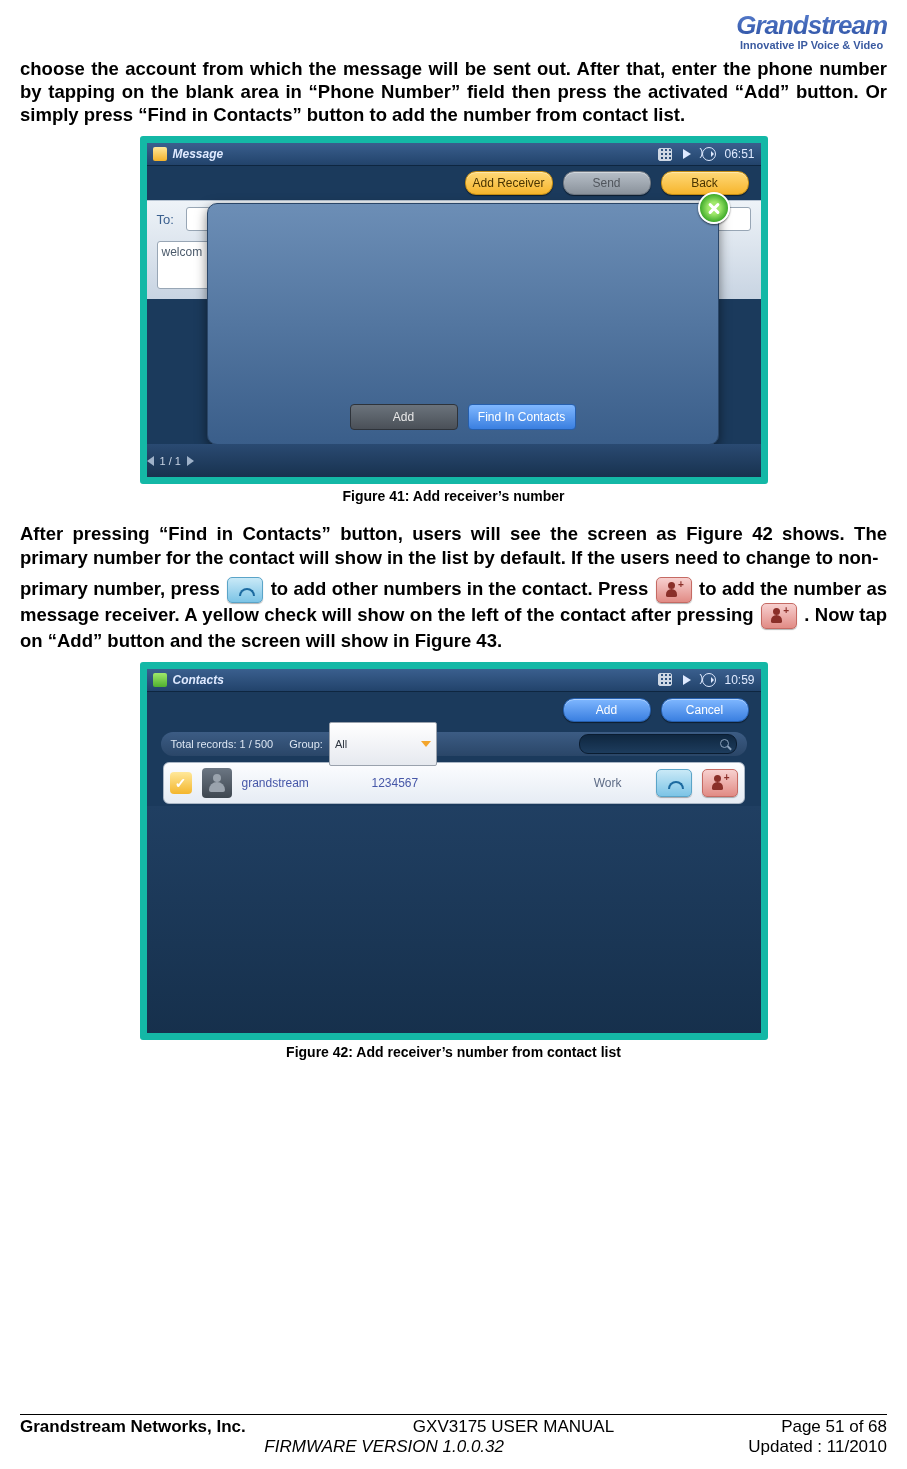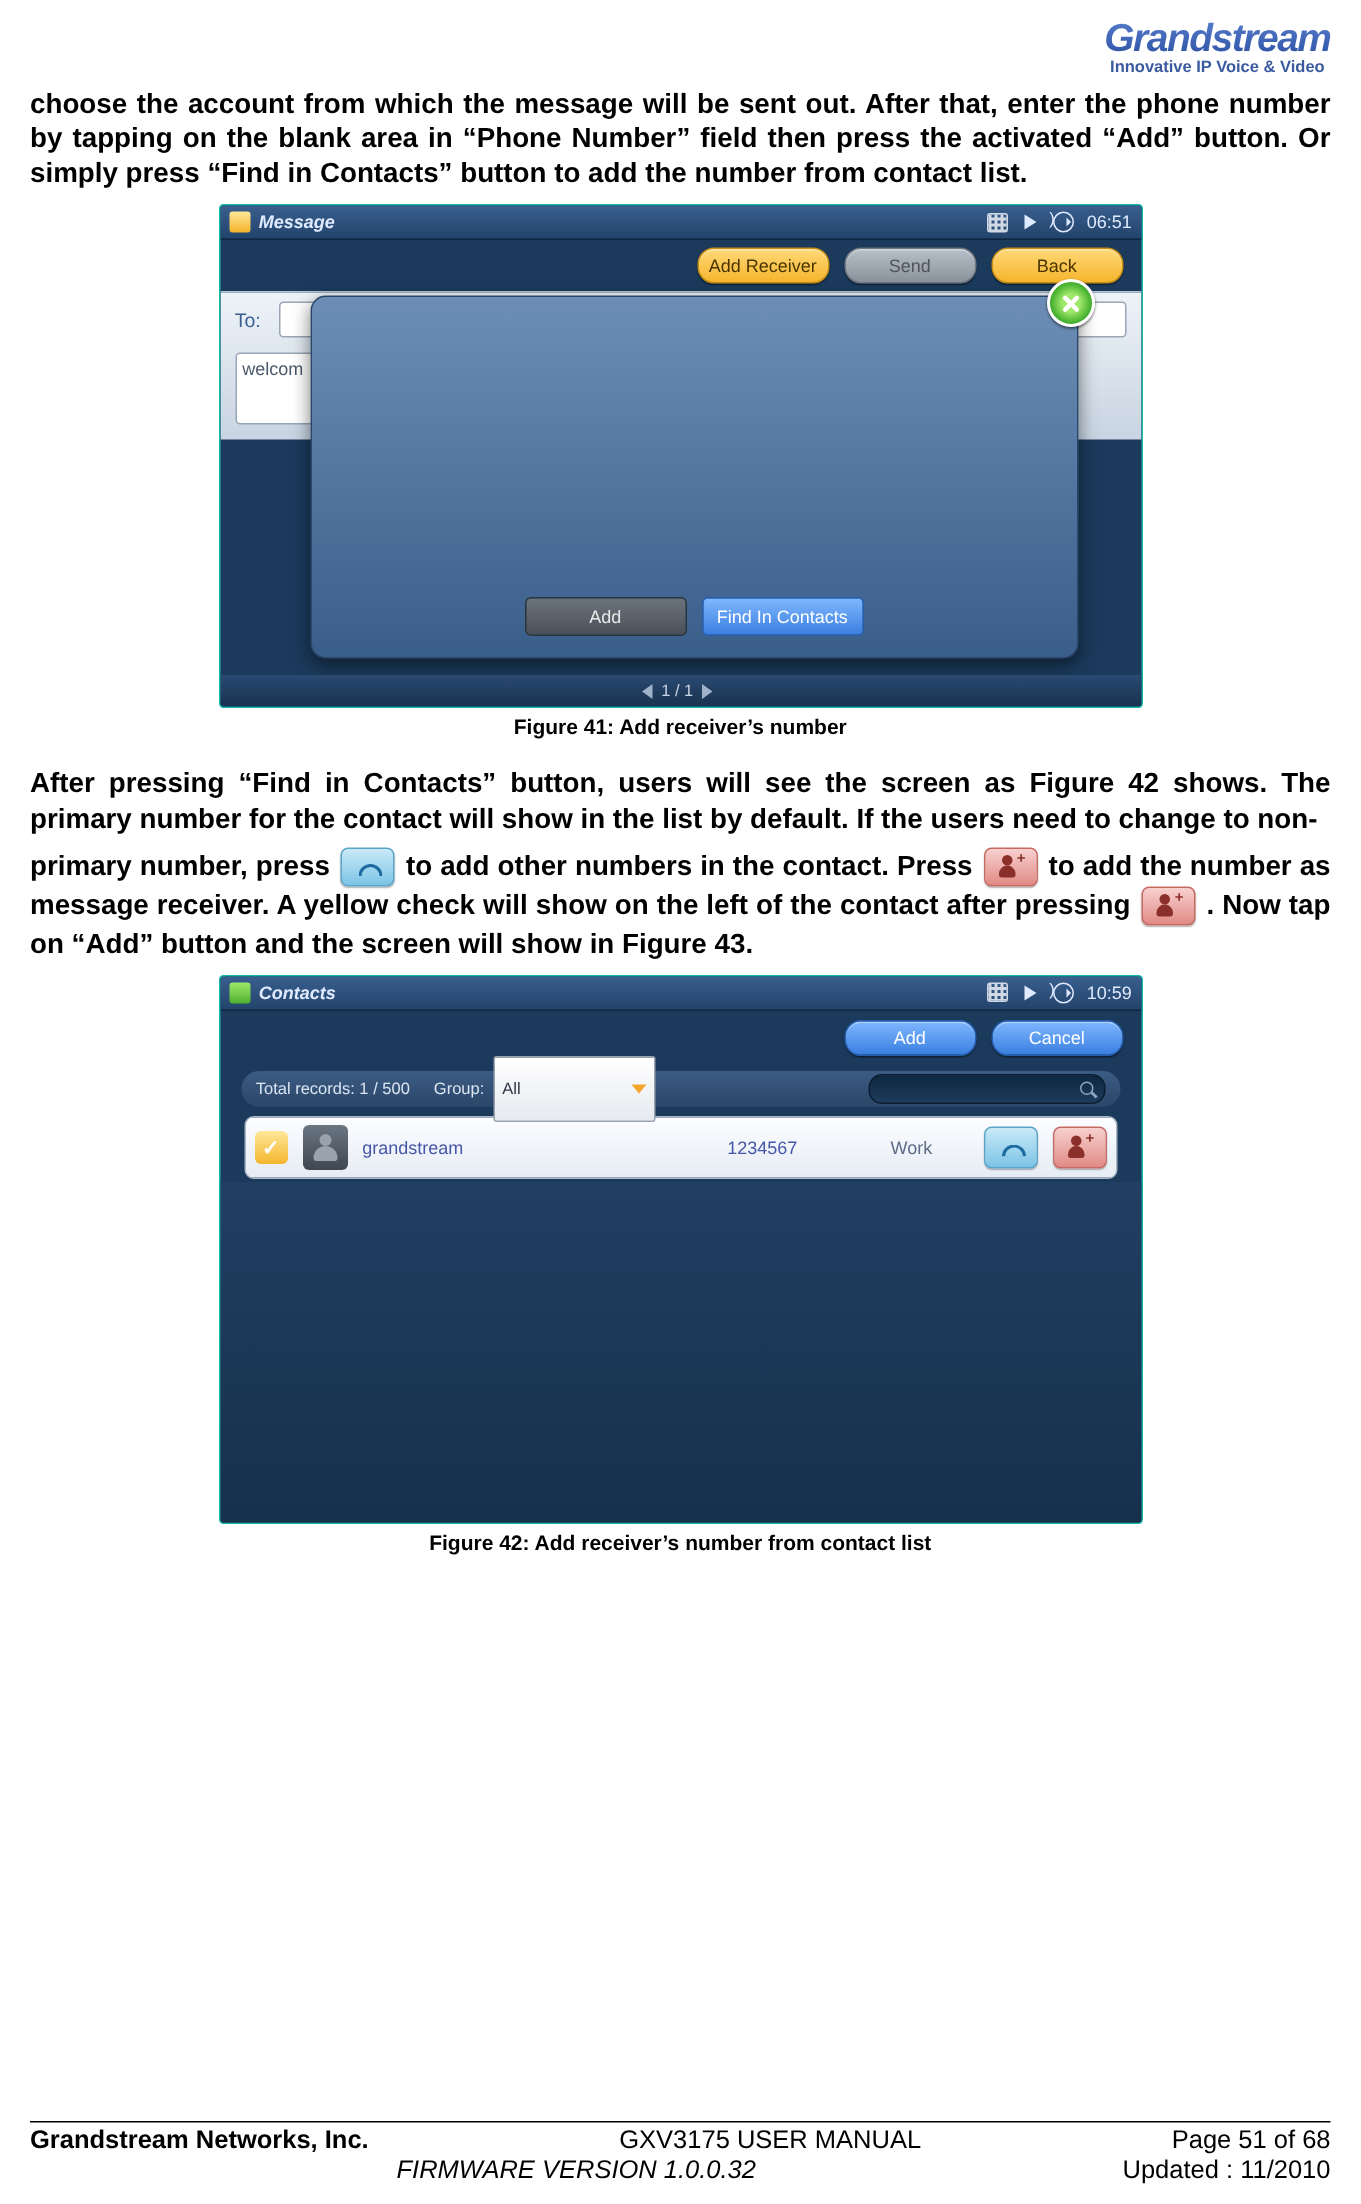--- a/index.html
+++ b/index.html
@@ -52,21 +52,21 @@
     font-weight: bold;
     text-align: center;
     margin: 4px 0 18px 0;
   }
 
   
   .shot {
     width: 614px;
     margin: 10px auto 0 auto;
     background: #1b3a5c;
-    border: 1px solid #14b8a6;
+    border: 7px solid #14b8a6;
     border-radius: 3px;
     overflow: hidden;
     font-size: 13px;
     color: #e6eef7;
     position: relative;
   }
   .titlebar {
     display: flex;
     align-items: center;
     justify-content: space-between;
@@ -258,23 +258,23 @@
   }
   .sm-btn {
     min-width:106px; height:24px;
     border-radius:4px;
     font-size:12px;
     display:flex; align-items:center; justify-content:center;
   }
   .f41-bottom {
     position:absolute;
     left:0; right:0; bottom:0;
-    height:21px;
+    height:33px;
     background: linear-gradient(#2a4a72,#18324f);
-    display:flex; align-items:center; justify-content:center;
+    display:flex; align-items:center; justify-content:flex-start;
     padding-right:4px;
     gap:6px;
   }
   .pager-arrow {
     width:0;height:0; border-top:5px solid transparent; border-bottom:5px solid transparent;
   }
   .pa-l { border-right:7px solid #9fb2c9; }
   .pa-r { border-left:7px solid #9fb2c9; }
   .pager-txt { font-size:11px; color:#c8d4e4; }
 
@@ -350,21 +350,21 @@
   }
   .sil::before {
     content:""; position:absolute; left:6px; top:1px;
     width:8px; height:8px; border-radius:50%; background:#9aa3ad;
   }
   .sil::after {
     content:""; position:absolute; left:2px; top:9px;
     width:16px; height:10px; border-radius:8px 8px 2px 2px; background:#9aa3ad;
   }
   .c-name { width:120px; color:#4657a8; }
-  .c-num  { width:160px; text-align:right; color:#4657a8; }
+  .c-num  { width:160px; text-align:left; color:#4657a8; }
   .c-type { width:80px; text-align:right; color:#5e6c86; }
   .spacer { flex:1; }
   .icon-btn {
     width:34px; height:26px;
     border-radius:5px;
     display:flex; align-items:center; justify-content:center;
     box-shadow:0 1px 1px rgba(0,0,0,.3);
   }
   .icon-teal { background: linear-gradient(#c9e9f7,#7cc4e6); border:1px solid #5aa4c8; }
   .icon-pink { background: linear-gradient(#f7d0cf,#e18b85); border:1px solid #c56a63; }

